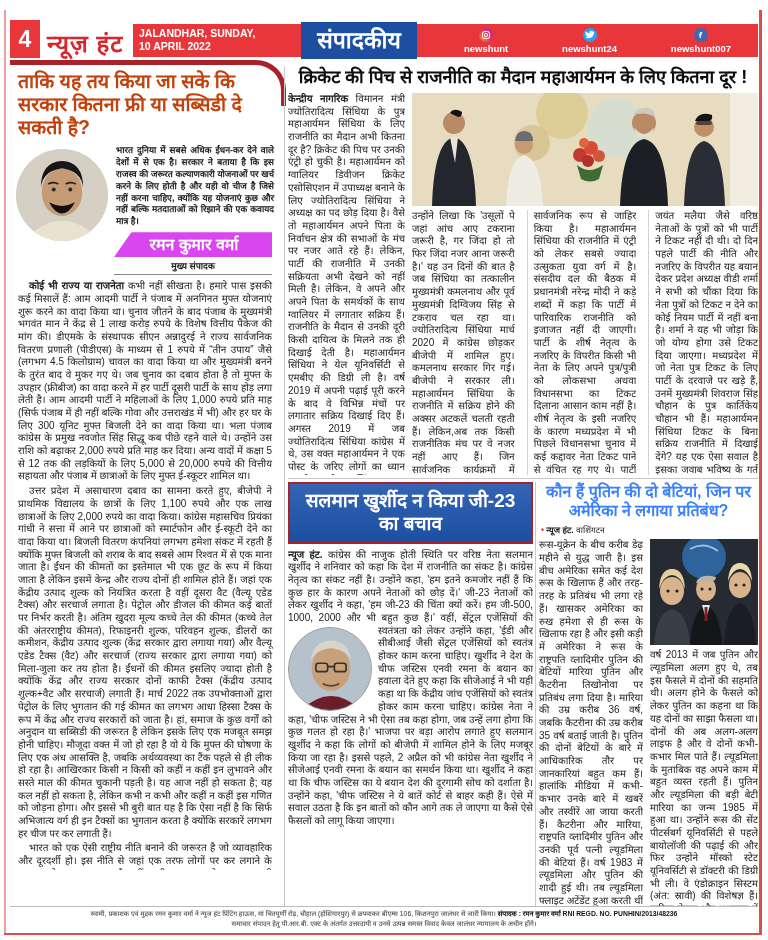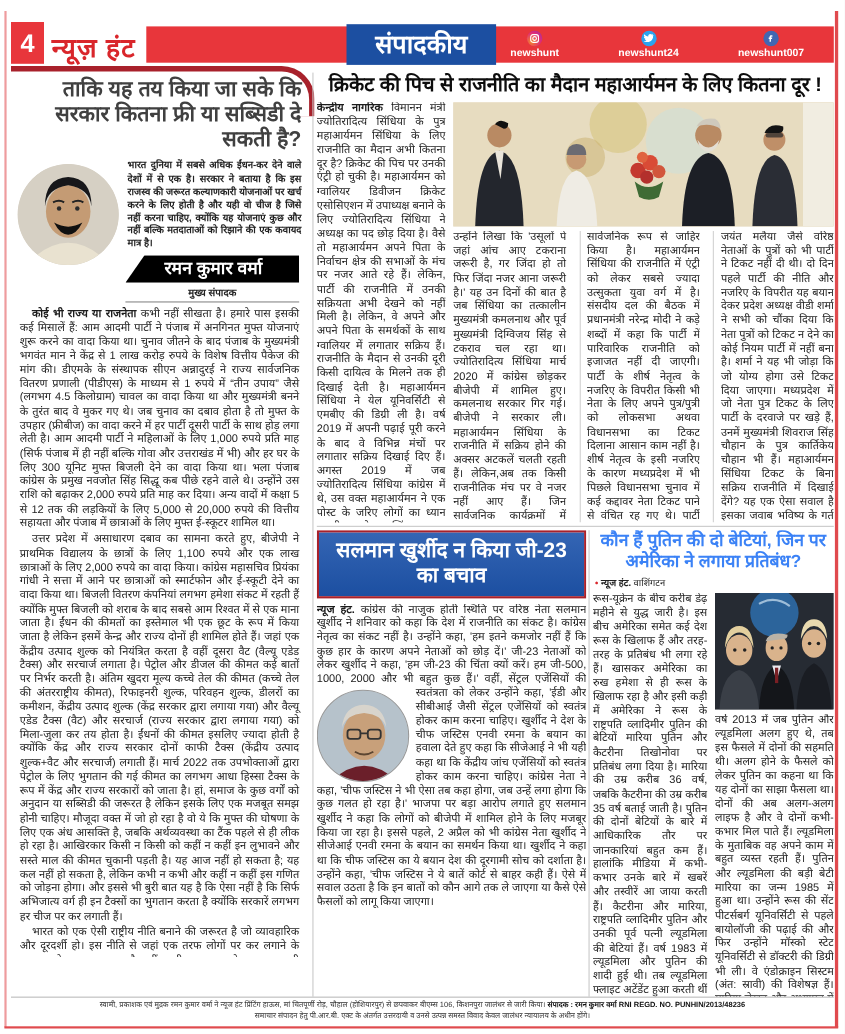--- a/index.html
+++ b/index.html
@@ -12,22 +12,22 @@
   .frame.left   { left:4px; top:10px; bottom:6px; width:2px; opacity:.55; }
   .frame.right  { right:6px; top:10px; bottom:6px; width:3px; }
   .frame.bottom { left:4px; right:6px; bottom:5px; height:2px; }
 
   
   .pagenum { position:absolute; left:10px; top:20px; width:30px; height:38px; background:#e8363b; color:#fff;
              font-size:23px; font-weight:bold; text-align:center; line-height:38px; }
   .logo { position:absolute; left:47px; top:26px; font-size:24px; font-weight:bold; color:#d9262b; letter-spacing:1px; }
   .hdr-strip { position:absolute; left:133px; top:24px; width:625px; height:33px; background:#e8363b; }
   .dateline { position:absolute; left:139px; top:27px; color:#fff; font-weight:bold; font-size:10.5px; line-height:13px; }
-  .sectionbox { position:absolute; left:301px; top:22px; width:136px; height:37px; background:#1c4fa1; color:#fff;
-                font-weight:bold; font-size:23px; text-align:center; line-height:37px;margin-left:14px; }
+  .sectionbox { position:absolute; left:301px; top:22px; width:116px; height:37px; background:#1c4fa1; color:#fff;
+                font-weight:bold; font-size:23px; text-align:center; line-height:37px; }
   .socialbar { position:absolute; left:437px; top:24px; width:321px; height:33px; display:flex; justify-content:space-around; align-items:center; }
   .social-item { display:flex; flex-direction:column; align-items:center; gap:1px; }
   .social-ico { width:14px; height:14px; border-radius:50%; display:flex; align-items:center; justify-content:center; }
   .ico-ig { background:radial-gradient(circle at 30% 70%, #f58529, #dd2a7b 60%, #8134af); }
   .ico-tw { background:#2aa3ef; }
   .ico-fb { background:#4267b2; }
   .social-handle { color:#fff; font-weight:bold; font-size:9.5px; }
 
   
   .btxt { font-size:10px; line-height:1.27; text-align:justify; color:#1c1c1c; }
@@ -35,24 +35,24 @@
   .btxt p:first-child { text-indent:11px; }
   .divider-v { position:absolute; width:1px; background:#c9c9c9; }
   .divider-h { position:absolute; height:1px; background:#c9c9c9; }
 
   
   .edit-card { position:absolute; left:10px; top:62px; width:272px; height:843px; overflow:hidden; padding:8px 8px 0 2px; }
   .edit-arc { position:absolute; left:10px; top:60px; width:276px; height:46px; border-top:5px solid #a8212b;
               border-right:5px solid #a8212b; border-top-right-radius:30px; pointer-events:none; }
   .edit-kicker { font-size:16.5px; font-weight:bold; color:#111; margin:6px 0 2px 6px; }
   .edit-kicker .red { color:#d9262b; }
-  .edit-headline { font-size:19.5px; line-height:1.18; font-weight:bold; color:#404040; margin:0 0 6px 6px;text-align:right; }
+  .edit-headline { font-size:19.5px; line-height:1.18; font-weight:bold; color:#c2410c; margin:0 0 6px 6px; }
   .author-photo { float:left; width:92px; height:92px; border-radius:50%; overflow:hidden; margin:4px 8px 2px 4px; background:#d8d2c6; }
   .intro { font-size:8.8px; font-weight:bold; line-height:1.35; text-align:justify; color:#222; padding-left:4px; }
-  .name-ribbon { margin:4px 0 0 102px; width:158px; height:25px; background:#000000; color:#fff; font-weight:bold;
+  .name-ribbon { margin:4px 0 0 102px; width:158px; height:25px; background:#d946ef; color:#fff; font-weight:bold;
                  font-size:16px; text-align:center; line-height:25px;
                  clip-path:polygon(11% 0, 100% 0, 100% 100%, 0 100%); }
   .designation { margin:2px 0 0 102px; width:158px; text-align:center; font-size:9px; font-weight:bold; color:#222;
                  border-bottom:1px solid #888; padding-bottom:2px; }
   .edit-body { clear:both; padding:5px 2px 0 6px; height:595px; overflow:hidden; }
 
   
   .cricket { position:absolute; left:288px; top:62px; width:470px; height:414px; overflow:hidden; }
   .cricket h3 { font-size:18px; font-weight:bold; color:#0d0d0d; text-align:center; margin:2px 0 5px 0; }
   .cricket-body { display:flex; gap:7px; height:382px; }
@@ -91,20 +91,24 @@
 
 <div id="page">
 
   <div class="frame left"></div>
   <div class="frame right"></div>
   <div class="frame bottom"></div>
 
   <div class="pagenum">4</div>
   <div class="logo">न्यूज़ हंट</div>
   <div class="hdr-strip"></div>
+  <div class="dateline">
+    <div>JALANDHAR, SUNDAY,</div>
+    <div>10 APRIL 2022</div>
+  </div>
   <div class="sectionbox">संपादकीय</div>
   <div class="socialbar">
     <div class="social-item">
       <span class="social-ico ico-ig">
         <svg width="10" height="10" viewBox="0 0 24 24" fill="none" stroke="#fff" stroke-width="2.4">
             <rect x="3.5" y="3.5" width="17" height="17" rx="5"></rect>
             <circle cx="12" cy="12" r="4"></circle>
             <circle cx="17.6" cy="6.4" r="1" fill="#fff" stroke="none"></circle>
           </svg>
       </span>

